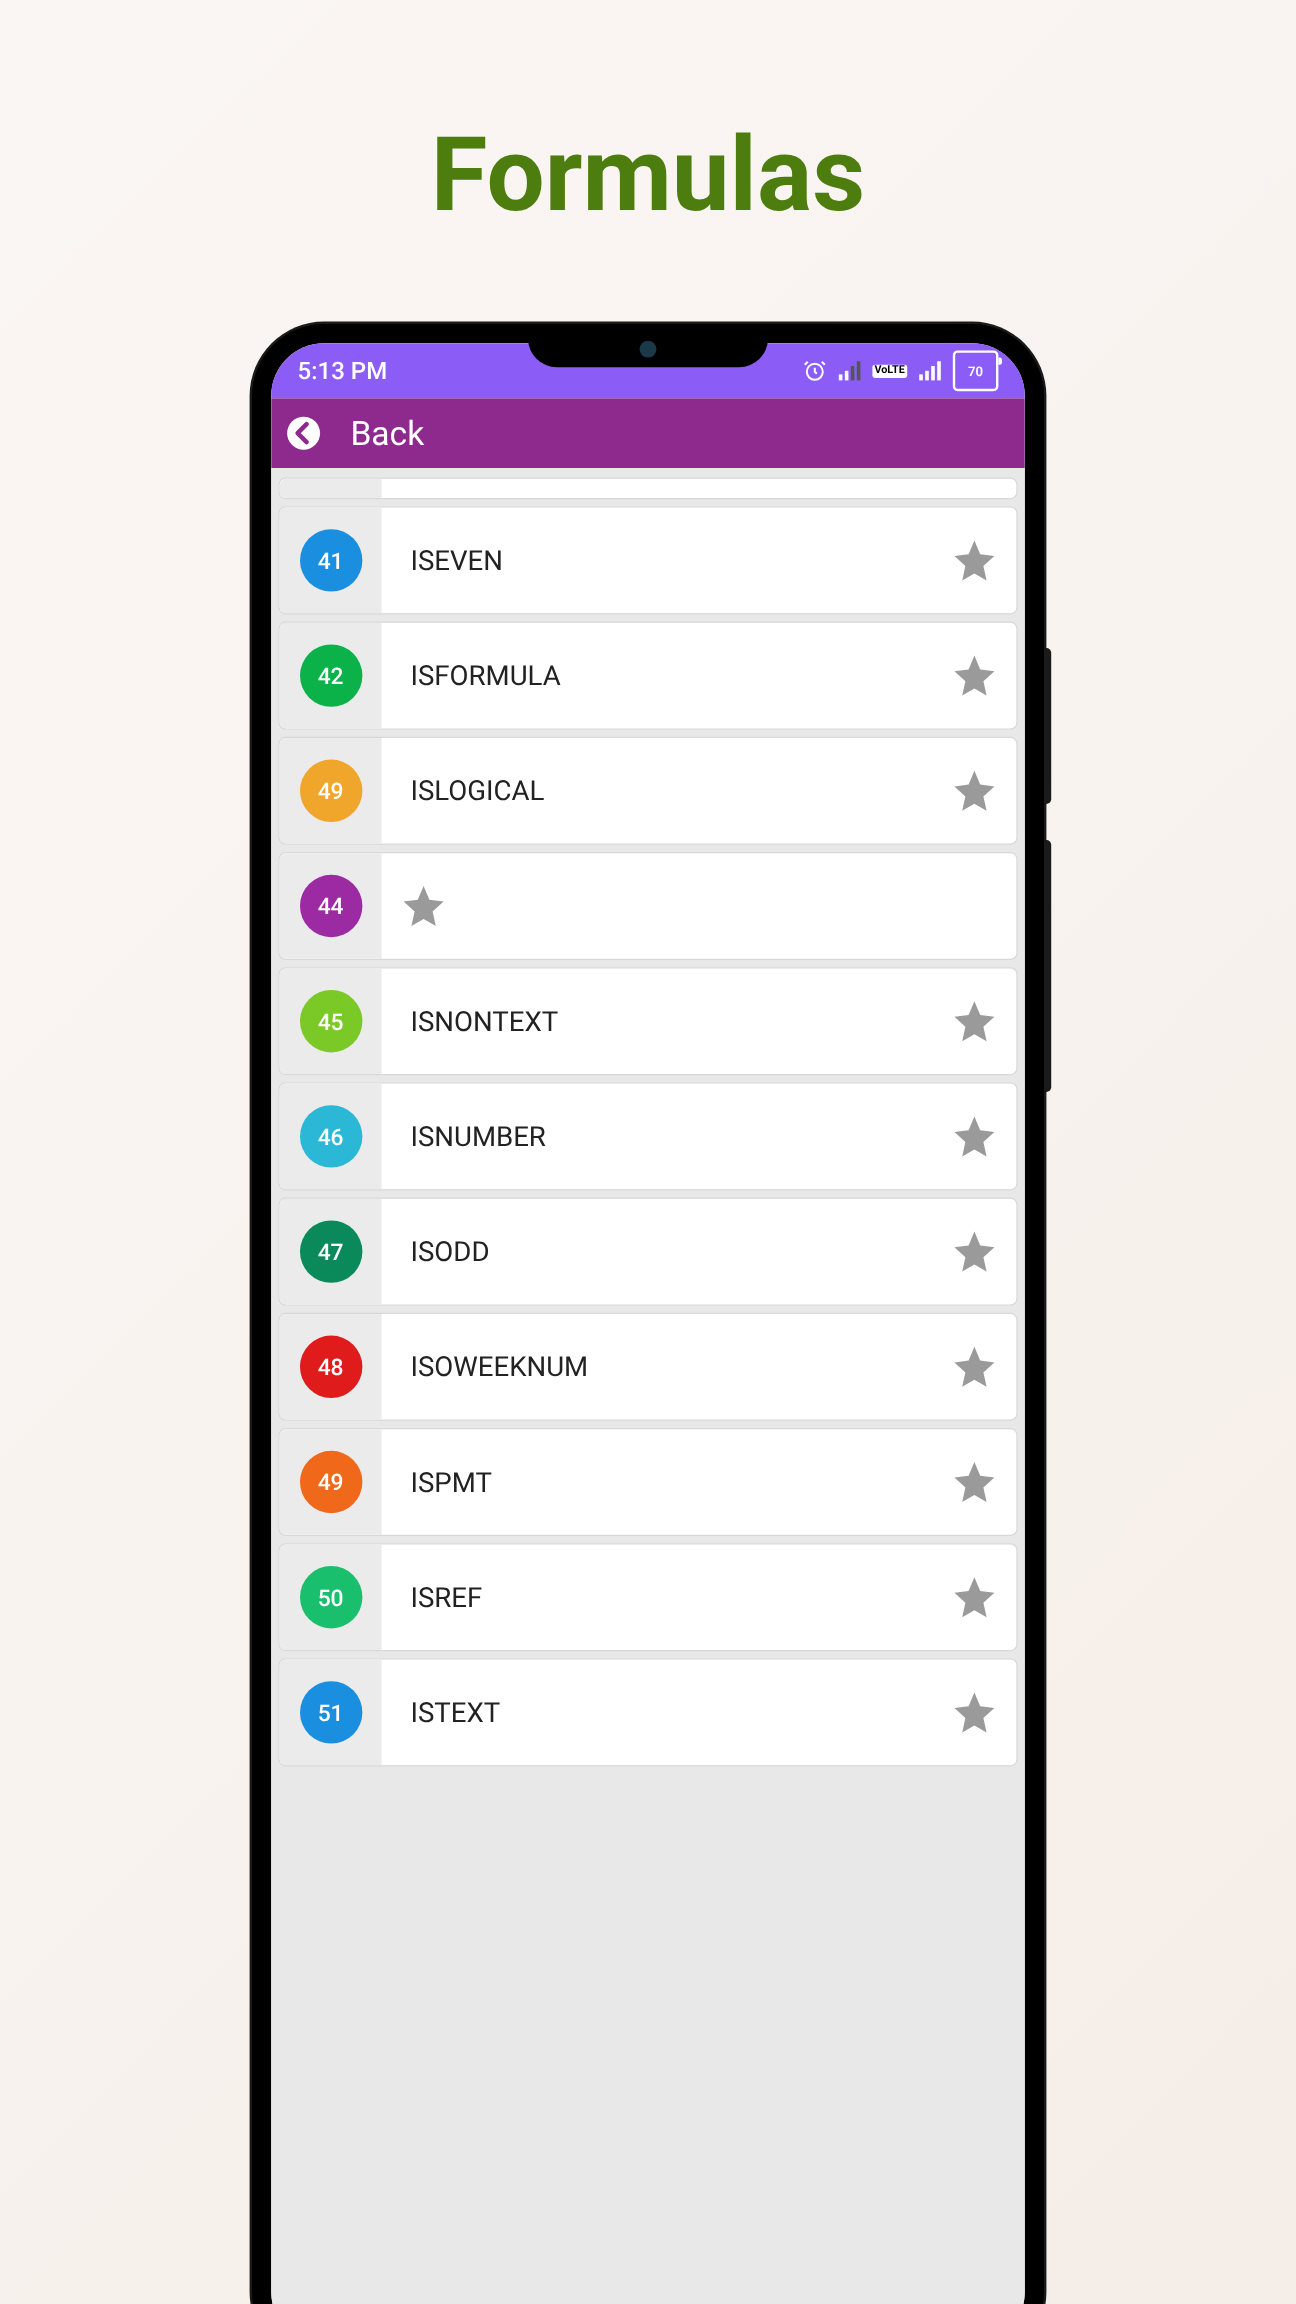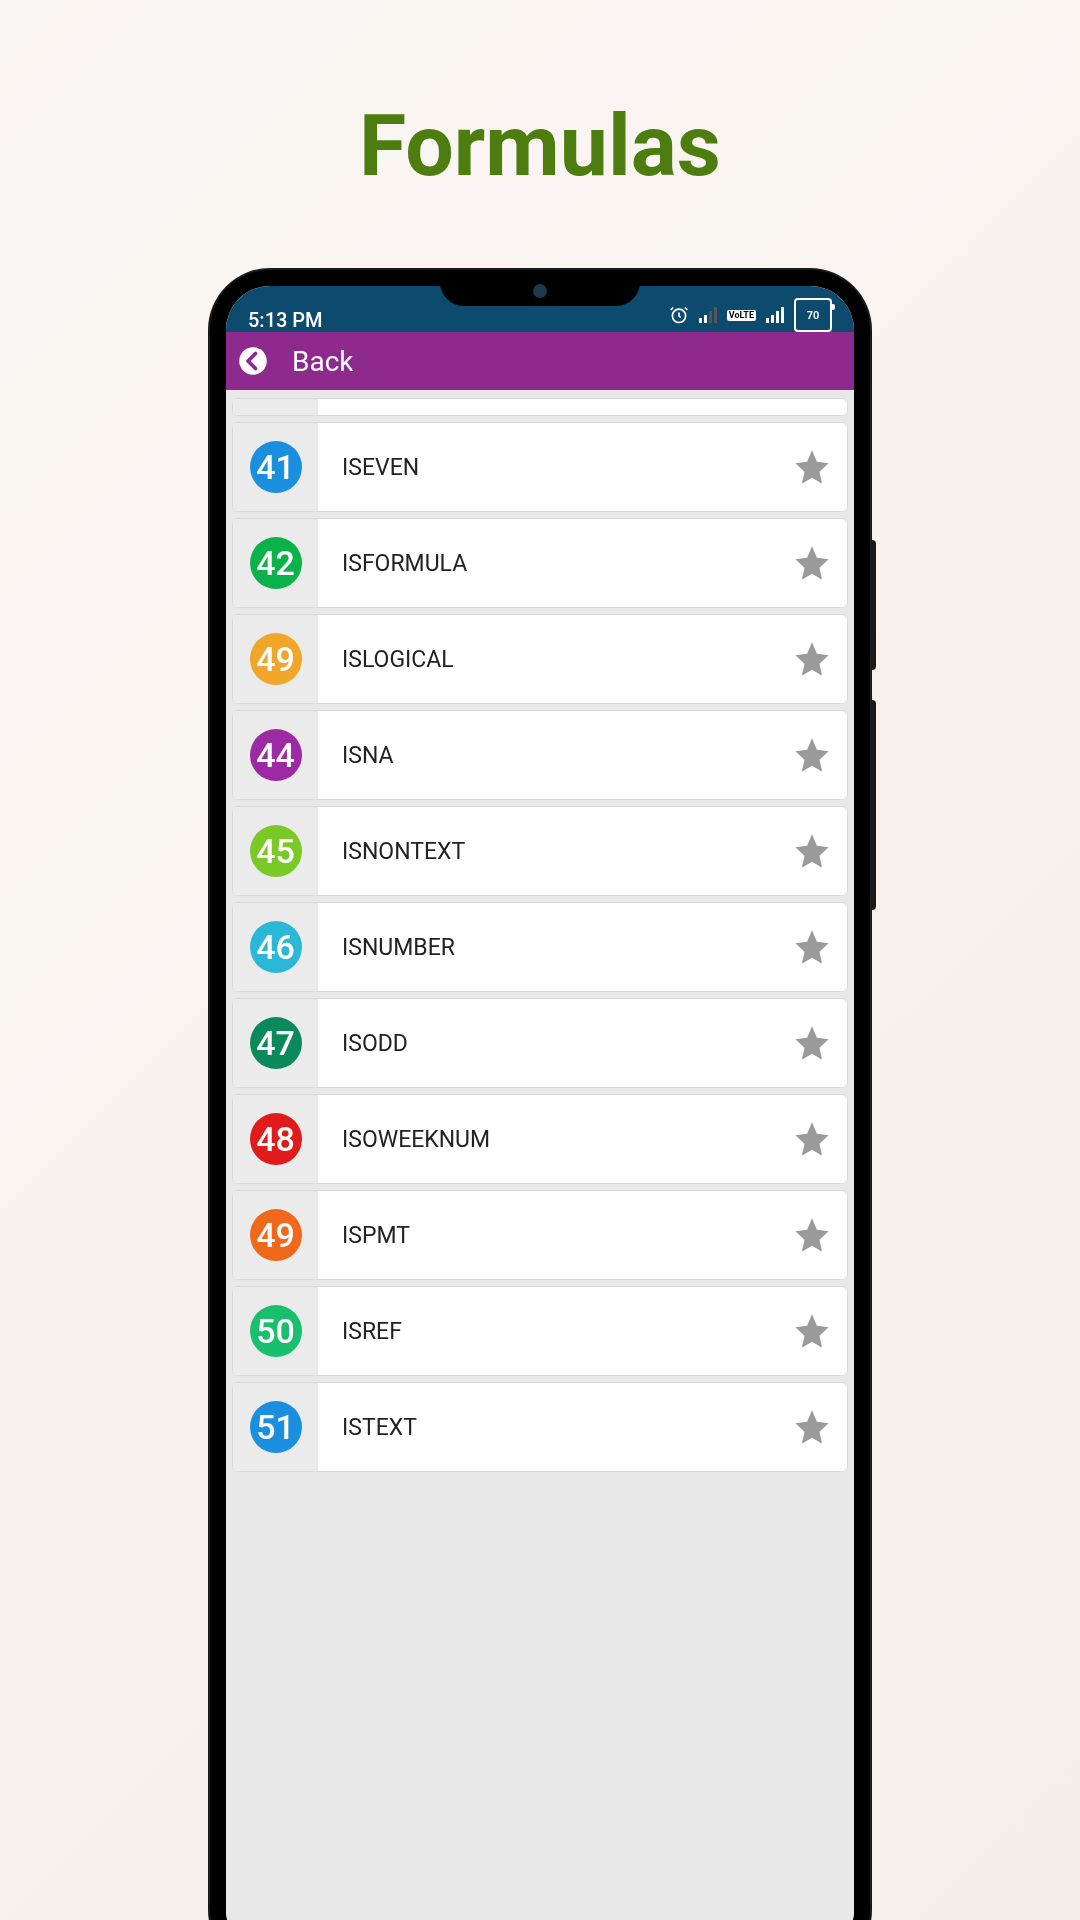--- a/index.html
+++ b/index.html
@@ -72,24 +72,24 @@
 .screen {
   width: 100%;
   height: 100%;
   background: #fff;
   border-radius: 44px;
   overflow: hidden;
   position: relative;
 }
 .status-bar {
   height: 46px;
-  background: #0c4a6e;
+  background: #8b5cf6;
   color: #fff;
   display: flex;
-  align-items: flex-end;
+  align-items: center;
   justify-content: space-between;
   padding: 0 22px;
   font-size: 20px;
   font-weight: 500;
 }
 .status-right { display: flex; align-items: center; gap: 10px; }
 .alarm-icon { width: 20px; height: 20px; }
 .signal { display: inline-flex; align-items: flex-end; gap: 2px; height: 16px; }
 .signal span { width: 3px; background: #fff; }
 .signal span:nth-child(1){height:5px;} .signal span:nth-child(2){height:8px;}
@@ -158,21 +158,21 @@
   display: flex;
   align-items: center;
   justify-content: center;
   flex-shrink: 0;
 }
 .num-badge {
   width: 52px;
   height: 52px;
   border-radius: 50%;
   color: #fff;
-  font-size: 34px;
+  font-size: 19px;
   font-weight: 500;
   display: flex;
   align-items: center;
   justify-content: center;
 }
 .item-label {
   flex: 1;
   padding-left: 24px;
   font-size: 23px;
   font-weight: 400;
@@ -267,21 +267,20 @@
             <div class="star-cell">
               <svg class="star-icon" viewBox="0 0 24 24">
                 <path d="M12 2l2.9 6.9L22 9.8l-5.5 5 1.6 7.2L12 18.5 5.9 22l1.6-7.2L2 9.8l7.1-0.9L12 2z"></path>
               </svg>
             </div>
           </div>
           <div class="list-item">
             <div class="num-cell">
               <div class="num-badge" style="background:#9b2aa3">44</div>
             </div>
-            <div class="item-label">ISNA</div>
             <div class="star-cell">
               <svg class="star-icon" viewBox="0 0 24 24">
                 <path d="M12 2l2.9 6.9L22 9.8l-5.5 5 1.6 7.2L12 18.5 5.9 22l1.6-7.2L2 9.8l7.1-0.9L12 2z"></path>
               </svg>
             </div>
           </div>
           <div class="list-item">
             <div class="num-cell">
               <div class="num-badge" style="background:#7bc926">45</div>
             </div>

